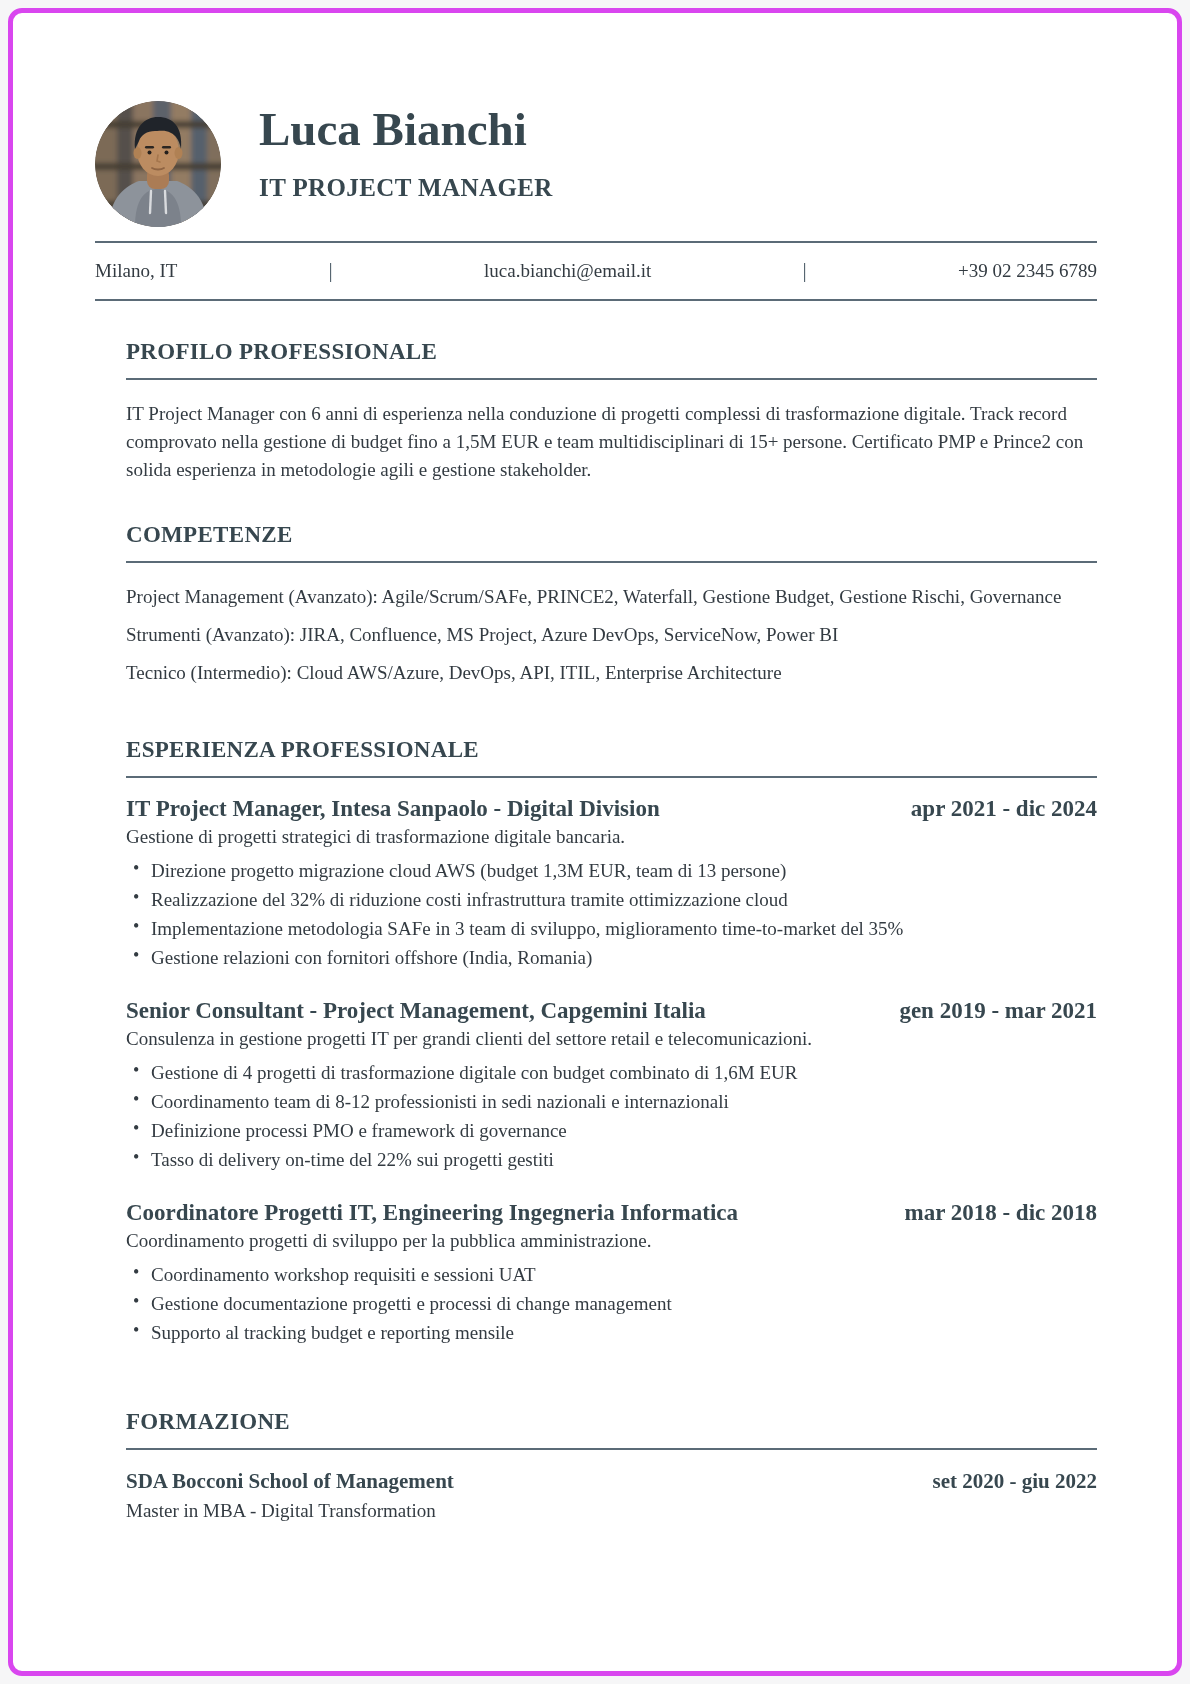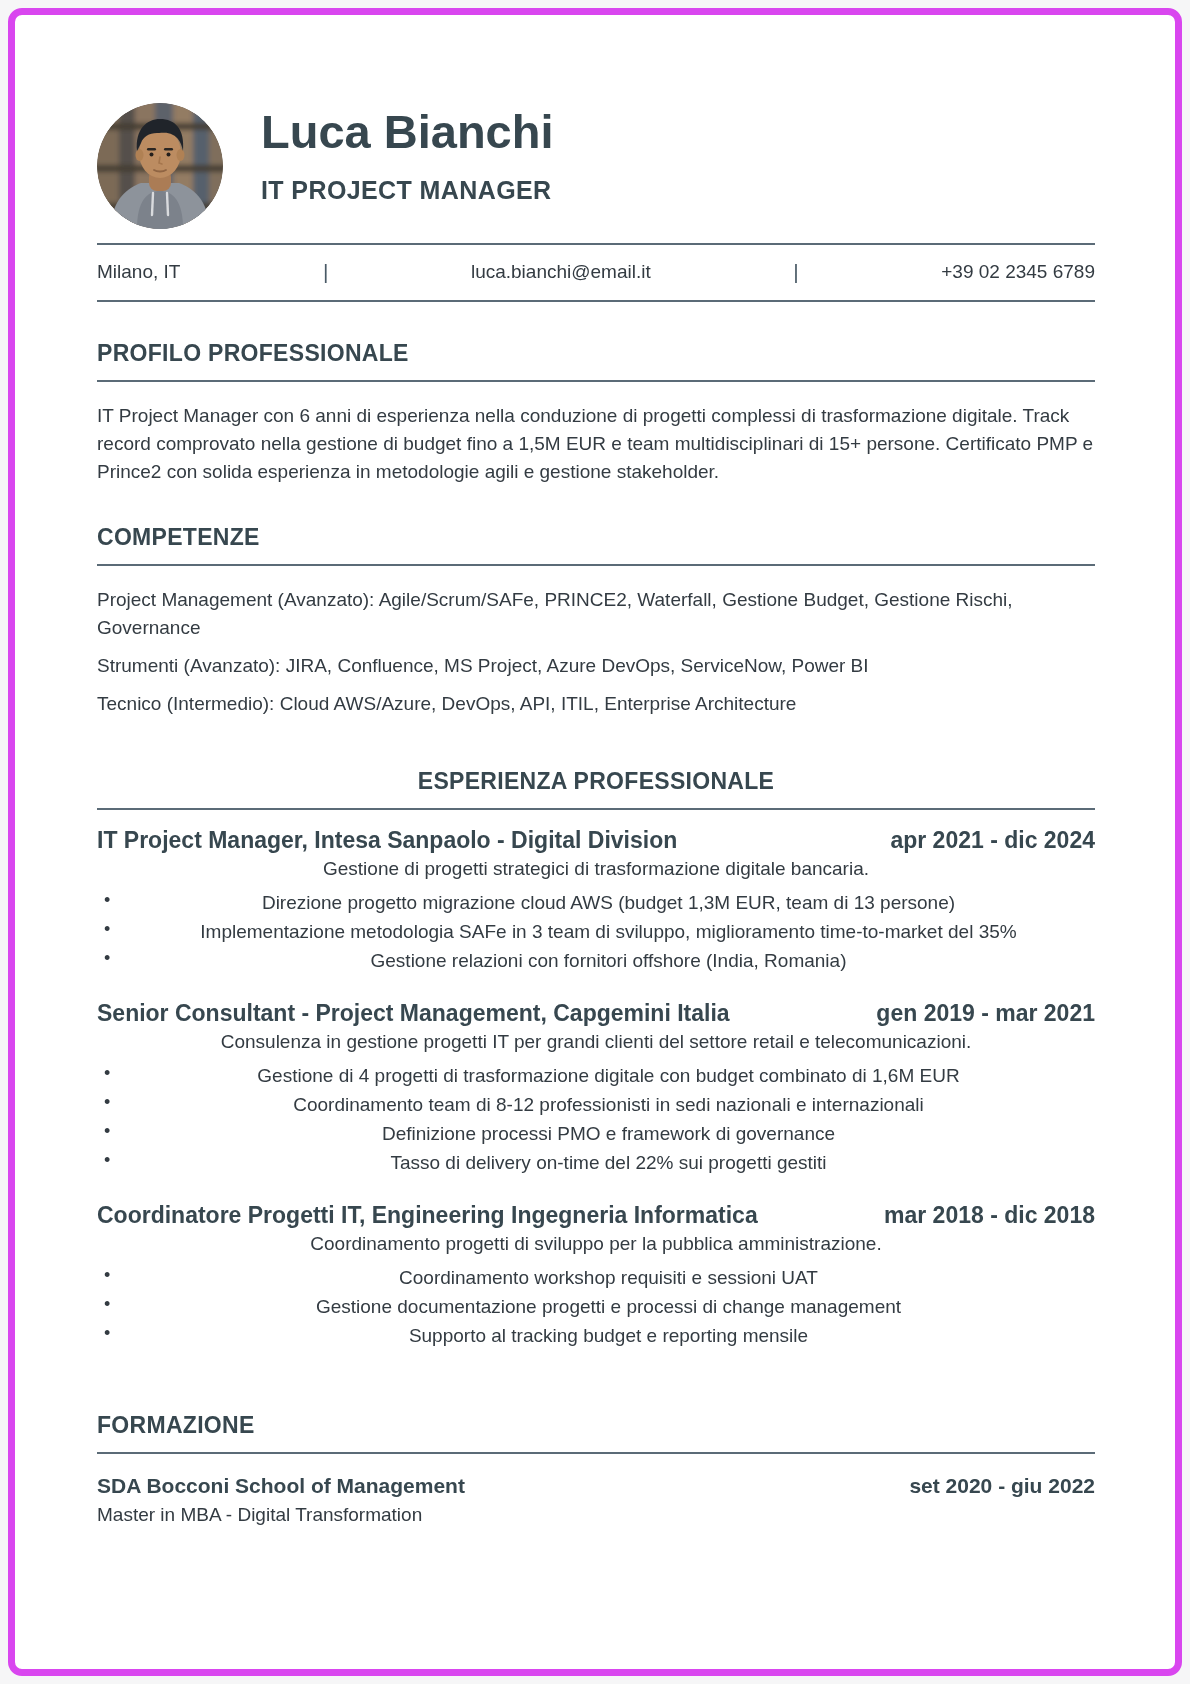--- a/index.html
+++ b/index.html
@@ -7,24 +7,25 @@
     padding: 0;
     background: #f6f6f7;
     font-family: "Liberation Sans", "DejaVu Sans", sans-serif;
     color: #333b42;
   }
   .page {
     width: 1174px;
     min-height: 1668px;
     margin: 8px auto;
     background: #ffffff;
-    border: 7px solid #d946ef;
+    border: 5px solid #d946ef;
     border-radius: 14px;
     box-sizing: border-box;
     padding: 80px 80px 120px 82px;
+    font-family: Liberation Serif, serif;
   }
 
   
   .header { display: flex; align-items: flex-start; }
   .avatar {
     width: 126px; height: 126px;
     border-radius: 50%;
     overflow: hidden;
     flex: 0 0 auto;
     margin-top: 8px;
@@ -57,22 +58,22 @@
     justify-content: space-between;
     align-items: center;
     gap: 3px;
     font-size: 19px;
     color: #333b42;
     padding: 15px 0 16px;
   }
   .contact .sep { color: #4a5a66; font-size: 21px; font-weight: 400; }
 
   
-  .section { margin-top: 38px; }
-  .section-experience { margin-top: 50px; text-align: center; }
+  .section { margin-top: 38px; margin-left: 31px; }
+  .section-experience { margin-top: 50px; }
   .section-education { margin-top: 62px; }
   .section-heading {
     font-size: 23px;
     font-weight: 700;
     color: #37474f;
     letter-spacing: 0.3px;
     margin: 0 0 13px;
   }
   .section-rule { height: 2px; background: #5b6b77; }
   .section-body { margin-top: 20px; }
@@ -233,20 +234,21 @@
     <div class="section-body" style="margin-top:0;">
 
       <div class="job">
         <div class="job-head">
           <span>IT Project Manager, Intesa Sanpaolo - Digital Division</span>
           <span>apr 2021 - dic 2024</span>
         </div>
         <p class="job-summary">Gestione di progetti strategici di trasformazione digitale bancaria.</p>
         <ul class="bullets">
           <li>Direzione progetto migrazione cloud AWS (budget 1,3M EUR, team di 13 persone)</li>
+          <li>Realizzazione del 32% di riduzione costi infrastruttura tramite ottimizzazione cloud</li>
           <li>Implementazione metodologia SAFe in 3 team di sviluppo, miglioramento time-to-market del 35%</li>
           <li>Gestione relazioni con fornitori offshore (India, Romania)</li>
         </ul>
       </div>
 
       <div class="job">
         <div class="job-head">
           <span>Senior Consultant - Project Management, Capgemini Italia</span>
           <span>gen 2019 - mar 2021</span>
         </div>

